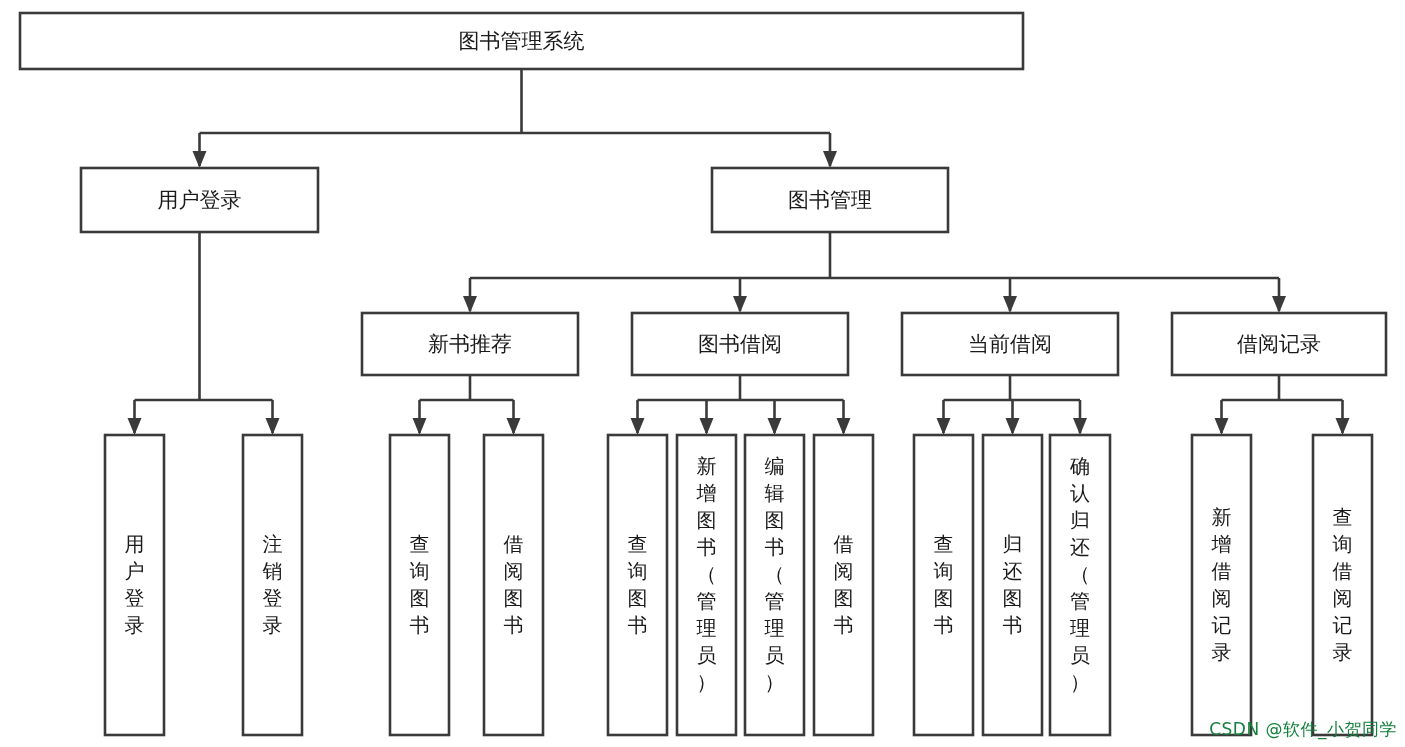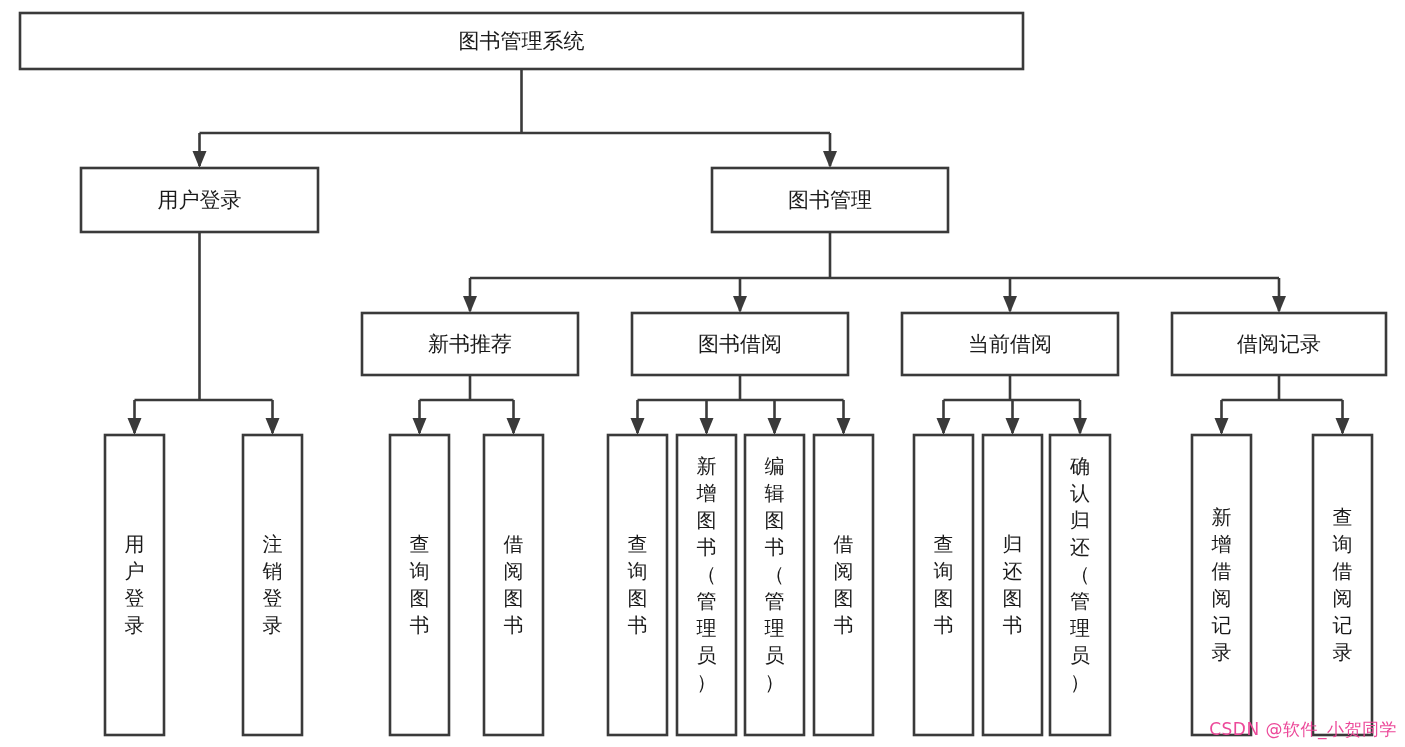--- a/index.html
+++ b/index.html
@@ -49,21 +49,21 @@
     fill: none;
   }
   .arrow-head {
     fill: #3a3a3a;
     stroke: none;
   }
   .watermark {
     position: absolute;
     right: 8px;
     bottom: 6px;
-    color: #ec4899;
+    color: #15803d;
     font-size: 17px;
     font-family: "DejaVu Sans", "Liberation Sans", sans-serif;
     letter-spacing: 0.5px;
     white-space: nowrap;
     user-select: none;
   }
 </style>
 </head>
 <body>
 

